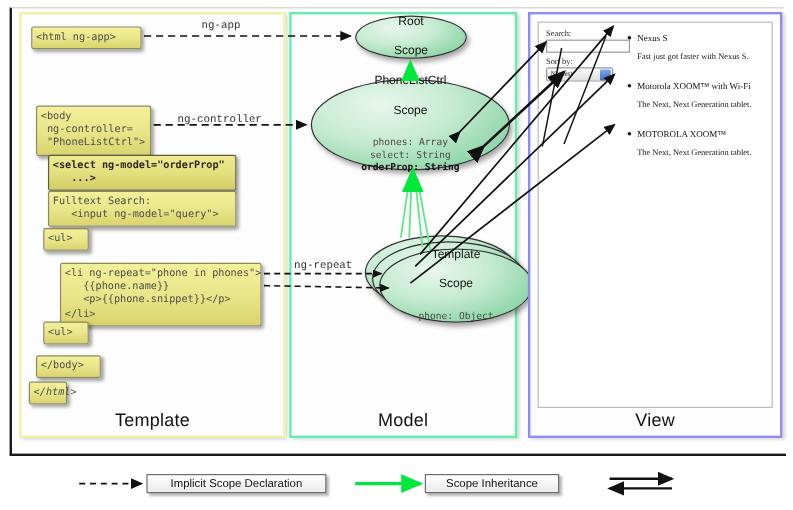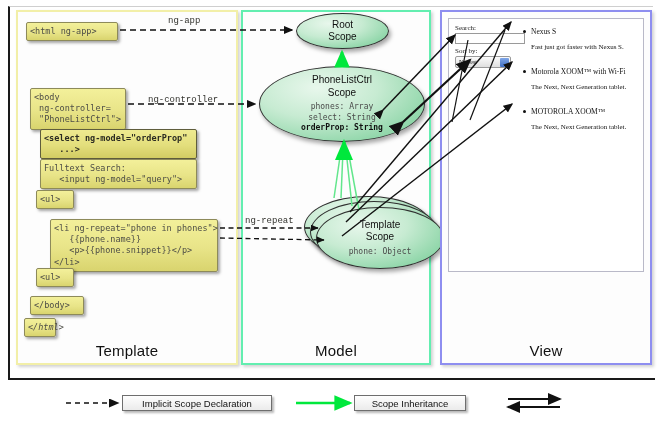--- a/index.html
+++ b/index.html
@@ -78,39 +78,40 @@
     position: absolute;
     border-radius: 50%;
     border: 1px solid #2f2f2f;
     background: radial-gradient(ellipse at 35% 28%, #e8f7ec 0%, #c7ebd2 40%, #8fd6a9 78%, #72c693 100%);
     box-shadow: 2px 3px 4px rgba(0,0,0,0.35);
     display: flex;
     flex-direction: column;
     align-items: center;
     justify-content: center;
     text-align: center;
+    gap: 12px;
   }
   .ell-title {
     font-size: 10px;
     color: #111;
     line-height: 1.25;
   }
   .ell-props {
     font-family: "DejaVu Sans Mono", "Liberation Mono", monospace;
     font-size: 8px;
     line-height: 1.3;
     color: #4a4a4a;
     margin-top: 3px;
   }
 
   
   #view-inner {
     position: absolute;
     left: 6px; top: 6px;
-    width: 196px; height: 254px;
+    width: 196px; height: 322px;
     background: #fff;
     border: 1px solid #b9b9c8;
   }
   .view-label {
     position: absolute;
     font-family: "Liberation Serif", serif;
     font-size: 7px;
     color: #1a1a1a;
   }
   #search-input {

